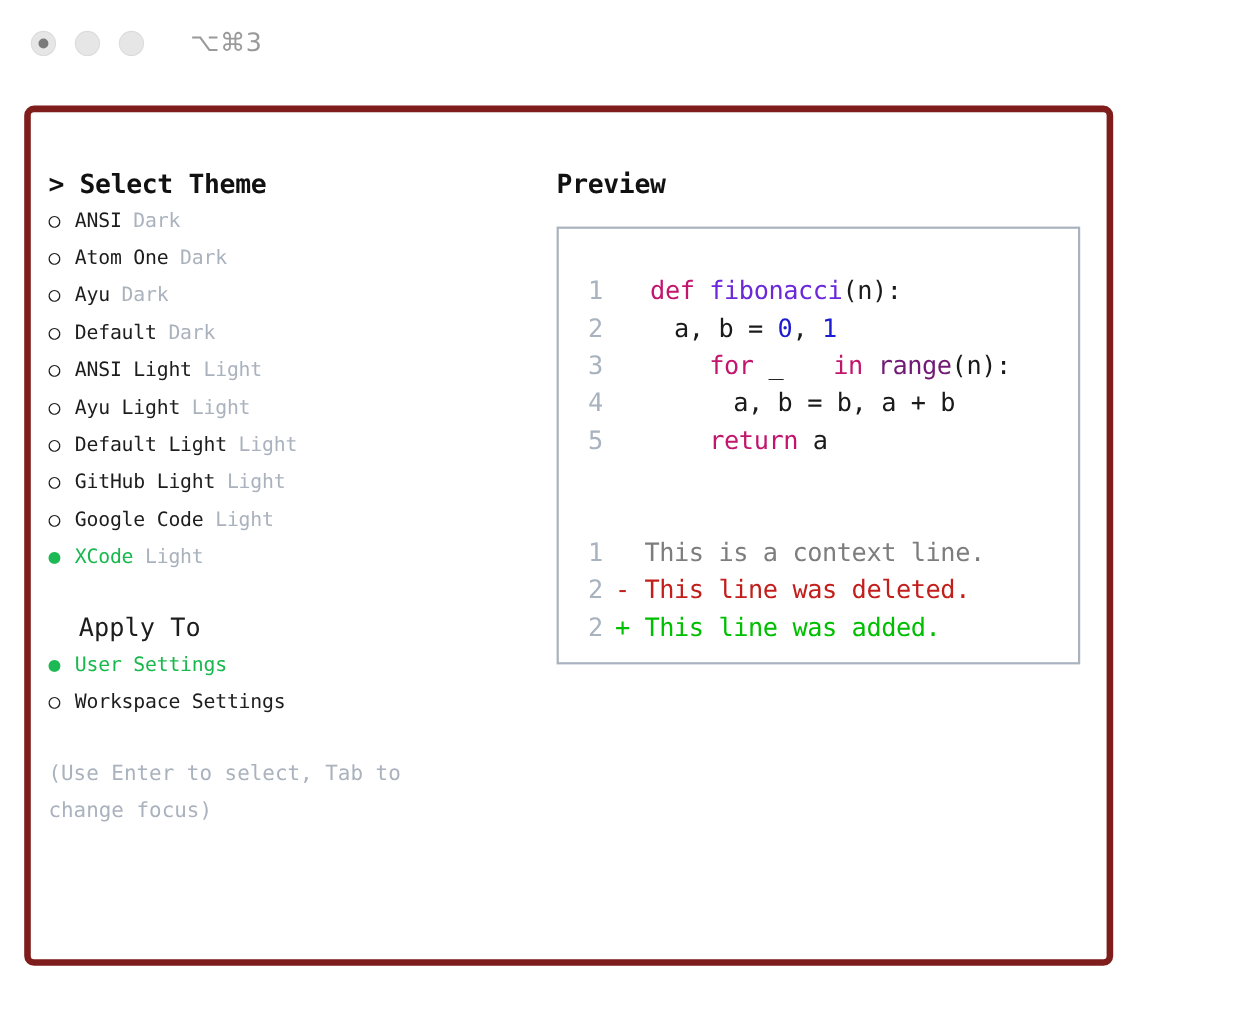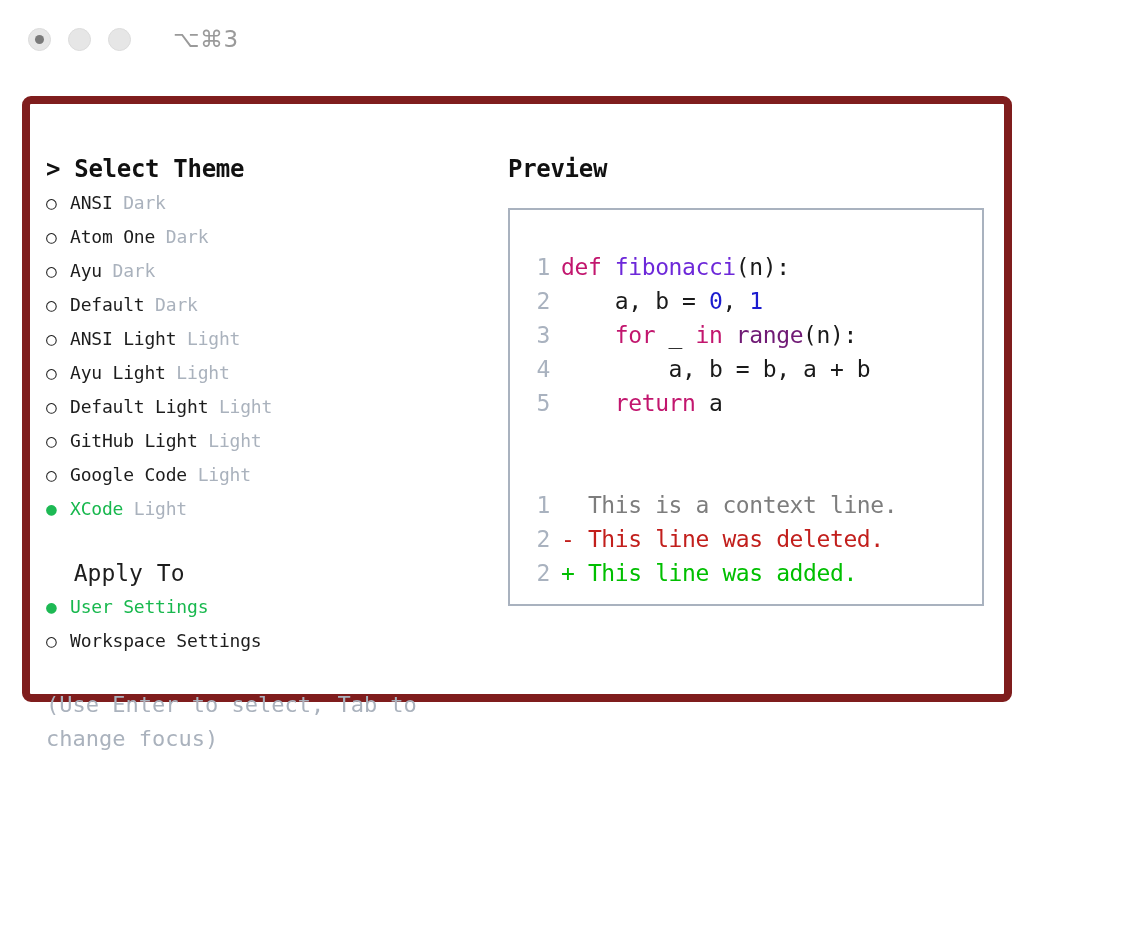--- a/index.html
+++ b/index.html
@@ -65,22 +65,22 @@
     font-family: "DejaVu Sans", "Liberation Sans", sans-serif;
     white-space: pre;
   }
 
   
   .card {
     position: absolute;
     left: 22px;
     top: 96px;
     width: 990px;
-    height: 606px;
-    border: 8px solid #7f1d1d;
+    height: 782px;
+    border: 6px solid #7f1d1d;
     border-radius: 9px;
     box-sizing: border-box;
     background: #ffffff;
   }
 
   .card-body {
     position: relative;
     width: 100%;
     height: 100%;
   }
@@ -124,21 +124,21 @@
 
   .plain-head {
     font-size: 23px;
     line-height: 34px;
     white-space: pre;
     color: #1d1d1d;
   }
 
   .hint {
     margin-top: 30px;
-    font-size: 22px;
+    font-size: 19px;
     line-height: 34px;
     color: #aab2bd;
     width: 420px;
     white-space: pre-wrap;
   }
 
   
   .right-pane {
     position: absolute;
     left: 478px;
@@ -169,21 +169,21 @@
   }
   .ln {
     display: inline-block;
     width: 26px;
     text-align: right;
     color: #a9b2bf;
     margin-right: 11px;
   }
   .blank-line { height: 34px; }
 
-  .tok-kw   { color: #c2166e; }
+  .tok-kw   { color: #c2166e; margin-left: 32px; }
   .tok-fn   { color: #6d28d9; }
   .tok-call { color: #701a75; }
   .tok-num  { color: #1c1ccf; }
   .tok-plain{ color: #1a1a1a; }
   .tok-ctx  { color: #7d7d7d; }
   .tok-del  { color: #c21f1c; }
   .tok-add  { color: #00bf00; }
 </style>
 </head>
 <body>

